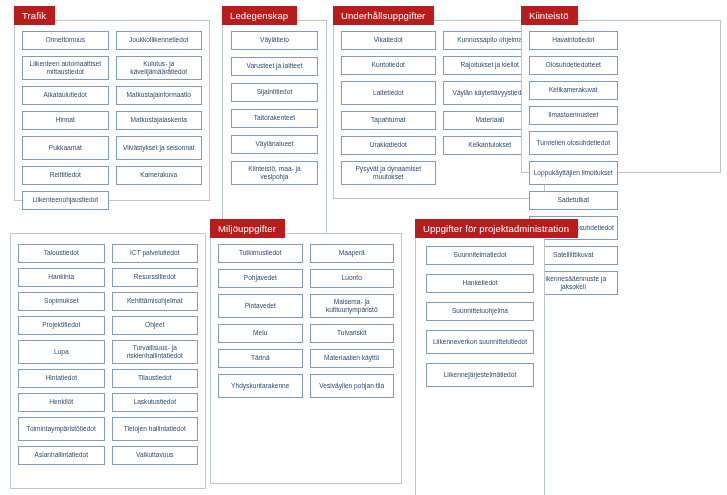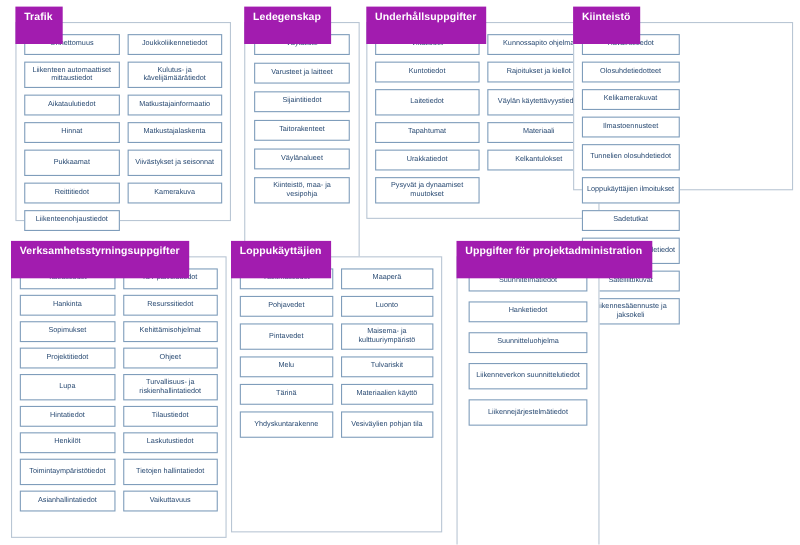--- a/index.html
+++ b/index.html
@@ -24,25 +24,25 @@
   .panel {
     position: absolute;
     box-sizing: border-box;
   }
   .panel-header {
     position: absolute;
     top: 0;
     left: 0;
     height: 19px;
     line-height: 19px;
-    padding: 0 9px 15px 8px;
-    background: #a21caf;
+    padding: 0 9px 0 8px;
+    background: #b91c1c;
     color: #ffffff;
     font-size: 9.5px;
-    font-weight: 700;
+    font-weight: 400;
     letter-spacing: 0.1px;
     white-space: nowrap;
     z-index: 3;
   }
   .panel-body {
     position: absolute;
     left: 0;
     top: 14px;
     right: 0;
     bottom: 0;
@@ -157,21 +157,20 @@
         <div class="item tall">Tunnelien olosuhdetiedot</div>
         <div class="item tall">Loppukäyttäjien ilmoitukset</div>
         <div class="item">Sadetutkat</div>
         <div class="item tall">Muut sää- ja olosuhdetiedot</div>
         <div class="item">Satelliittikuvat</div>
         <div class="item tall">Liikennesääennuste ja jaksokeli</div>
       </div>
   </section>
 
   <section class="panel" id="panel-verksamhet">
-    <div class="panel-header">Verksamhetsstyrningsuppgifter</div>
     <div class="panel-body cols2">
         <div class="item">Taloustiedot</div>
         <div class="item">ICT palvelutiedot</div>
         <div class="item">Hankinta</div>
         <div class="item">Resurssitiedot</div>
         <div class="item">Sopimukset</div>
         <div class="item">Kehittämisohjelmat</div>
         <div class="item">Projektitiedot</div>
         <div class="item">Ohjeet</div>
         <div class="item">Lupa</div>
@@ -181,21 +180,21 @@
         <div class="item">Henkilöt</div>
         <div class="item">Laskutustiedot</div>
         <div class="item tall">Toimintaympäristötiedot</div>
         <div class="item tall">Tietojen hallintatiedot</div>
         <div class="item">Asianhallintatiedot</div>
         <div class="item">Vaikuttavuus</div>
       </div>
   </section>
 
   <section class="panel" id="panel-miljo">
-    <div class="panel-header">Loppukäyttäjien</div>
+    <div class="panel-header">Miljöuppgifter</div>
     <div class="panel-body cols2">
         <div class="item">Tutkimustiedot</div>
         <div class="item">Maaperä</div>
         <div class="item">Pohjavedet</div>
         <div class="item">Luonto</div>
         <div class="item">Pintavedet</div>
         <div class="item tall">Maisema- ja kulttuuriympäristö</div>
         <div class="item">Melu</div>
         <div class="item">Tulvariskit</div>
         <div class="item">Tärinä</div>

